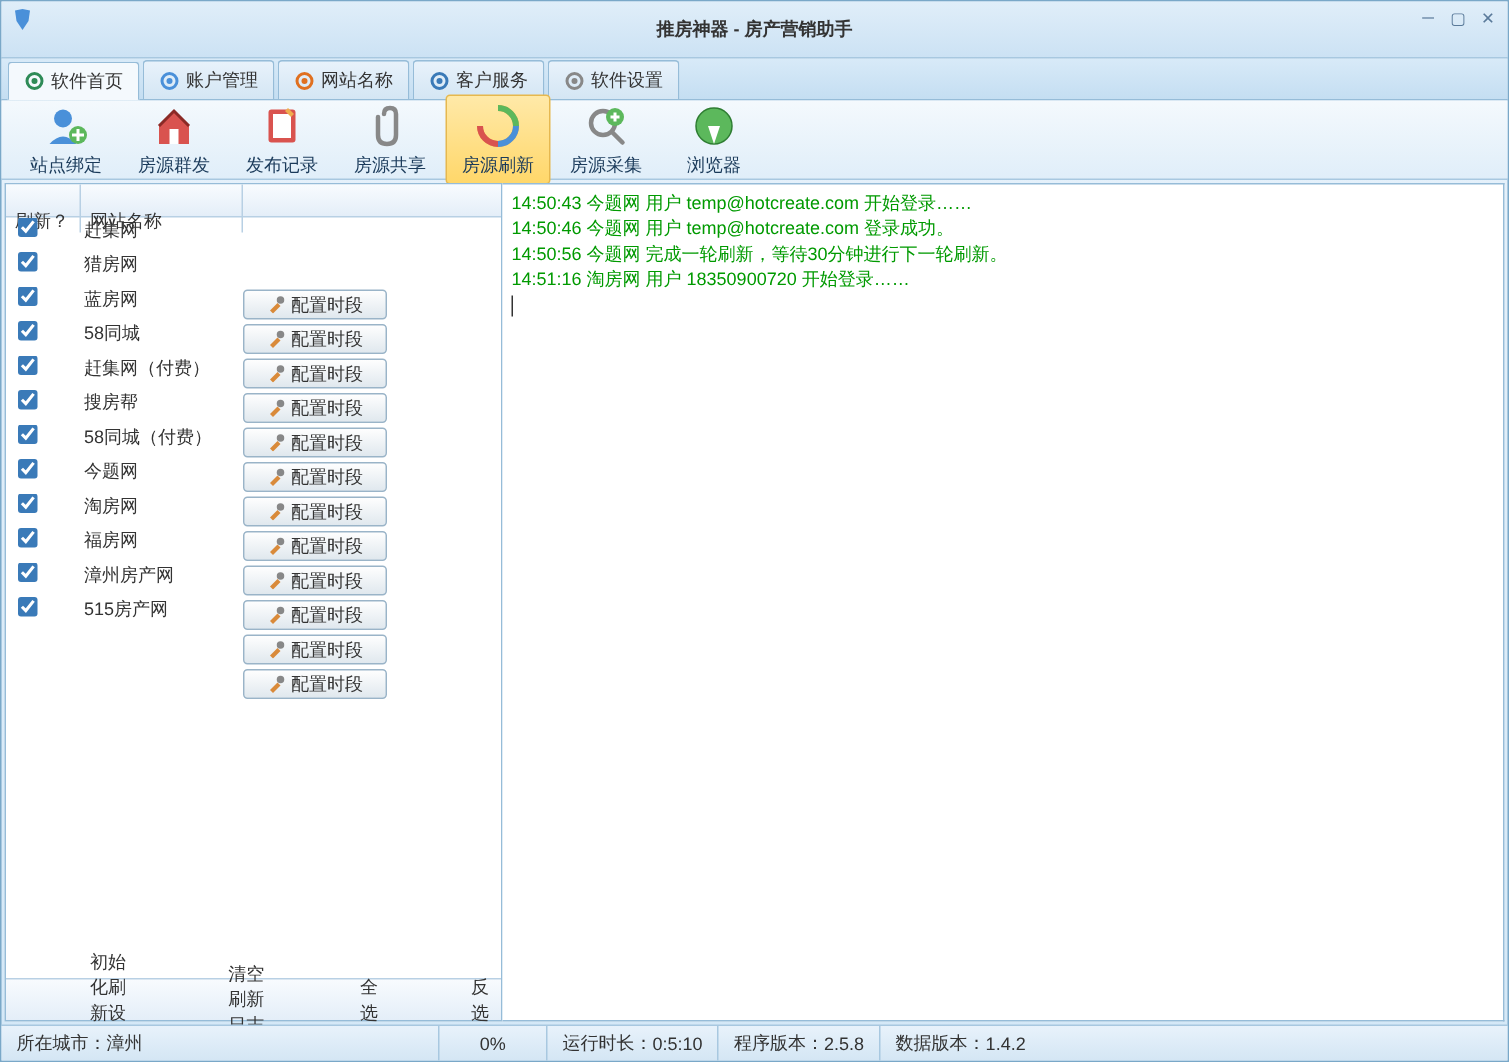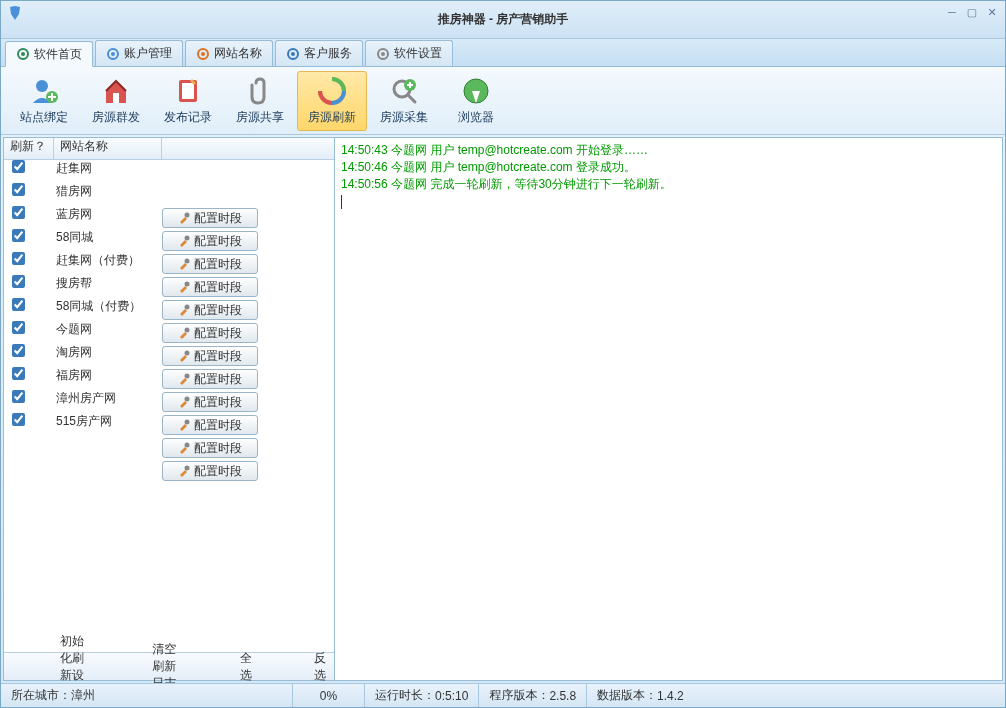--- a/index.html
+++ b/index.html
@@ -7,29 +7,29 @@
 .window { width: 1006px; height: 708px; display: flex; flex-direction: column; border: 1px solid #7aa8c8; background: linear-gradient(to bottom, #e8f2fb, #d4e8f7); }
 .titlebar { height: 38px; display: flex; align-items: center; justify-content: center; position: relative; background: linear-gradient(to bottom, #e0eef9, #cce2f4); border-bottom: 1px solid #a8c8e0; }
 .titlebar .title { font-weight: bold; color: #333; }
 .titlebar .controls { position: absolute; right: 4px; top: 3px; display: flex; gap: 2px; }
 .titlebar .controls span { width: 18px; height: 16px; display: inline-flex; align-items: center; justify-content: center; color: #5a7a9a; cursor: pointer; font-size: 11px; }
 .titlebar .app-icon { position: absolute; left: 6px; top: 4px; width: 16px; height: 16px; }
 .tabs { height: 28px; display: flex; align-items: flex-end; padding-left: 4px; background: linear-gradient(to bottom, #d8eaf8, #c4def2); border-bottom: 1px solid #96bcd8; }
 .tab { height: 26px; padding: 0 10px; display: flex; align-items: center; gap: 4px; border: 1px solid #96bcd8; border-bottom: none; background: linear-gradient(to bottom, #e8f2fb, #d4e6f4); margin-right: 2px; border-radius: 3px 3px 0 0; cursor: pointer; color: #333; margin-top: 16px; }
 .tab.active { background: #f4f9fd; border-bottom: 1px solid #f4f9fd; margin-bottom: -1px; }
 .tab .ticon { width: 14px; height: 14px; display: inline-block; }
-.toolbar { height: 68px; display: flex; align-items: center; padding: 4px 8px; background: linear-gradient(to bottom, #f4f9fd, #e0eef9); border-bottom: 1px solid #a8c8e0; gap: 2px; }
+.toolbar { height: 53px; display: flex; align-items: center; padding: 4px 8px; background: linear-gradient(to bottom, #f4f9fd, #e0eef9); border-bottom: 1px solid #a8c8e0; gap: 2px; }
 .tool { width: 70px; height: 60px; display: flex; flex-direction: column; align-items: center; justify-content: center; gap: 2px; cursor: pointer; border: 1px solid transparent; border-radius: 3px; }
 .tool.active { background: linear-gradient(to bottom, #ffe9a8, #ffd76a); border: 1px solid #e6b84f; }
 .tool .ticon { width: 32px; height: 32px; display: flex; align-items: center; justify-content: center; }
 .tool .tlabel { color: #1a3a5a; font-size: 12px; }
 .content { flex: 1; display: flex; padding: 2px; gap: 0; min-height: 0; }
 .left-panel { width: 332px; display: flex; flex-direction: column; border: 1px solid #96bcd8; background: #fff; }
 .grid-header { height: 22px; display: flex; background: linear-gradient(to bottom, #f8fbfe, #e4eef8); border-bottom: 1px solid #b8d0e4; }
-.grid-header .gh { padding: 0 6px; border-right: 1px solid #b8d0e4; color: #333; }
+.grid-header .gh { padding: 16px 6px; border-right: 1px solid #b8d0e4; color: #333; }
 .gh1 { width: 50px; }
 .gh2 { width: 108px; }
 .gh3 { flex: 1; }
 .grid-body { flex: 1; overflow: auto; }
 .grid-row { height: 23px; display: flex; }
 .gc1 { width: 50px; padding-left: 8px; }
 .gc2 { width: 108px; color: #333; padding-left: 2px; }
 .gc3 { flex: 1; margin-top: 48px; }
 .cfg-btn { height: 20px; width: 96px; display: inline-flex; align-items: center; justify-content: center; gap: 4px; background: linear-gradient(to bottom, #fefefe, #e0e8ee); border: 1px solid #9ab4c8; border-radius: 3px; cursor: pointer; color: #333; }
 .cfg-btn .cicon { width: 12px; height: 12px; display: inline-block; }
@@ -319,20 +319,21 @@
         <span>初始化刷新设置</span>
         <span>清空刷新日志</span>
         <span>全选</span>
         <span>反选</span>
       </div>
     </div>
     <div class="right-panel" id="log-panel">
         <div class="log-line">14:50:43 今题网 用户 temp@hotcreate.com 开始登录……</div>
         <div class="log-line">14:50:46 今题网 用户 temp@hotcreate.com 登录成功。</div>
         <div class="log-line">14:50:56 今题网 完成一轮刷新，等待30分钟进行下一轮刷新。</div>
+        <div class="log-line">14:51:16 淘房网 用户 18350900720 开始登录……</div>
         <div><span class="cursor-mark"></span></div>
       </div>
   </div>
 
   <div class="statusbar">
     <div class="cell sc1">
       <span>所在城市：</span>
       <span>漳州</span>
     </div>
     <div class="cell sc1b">

